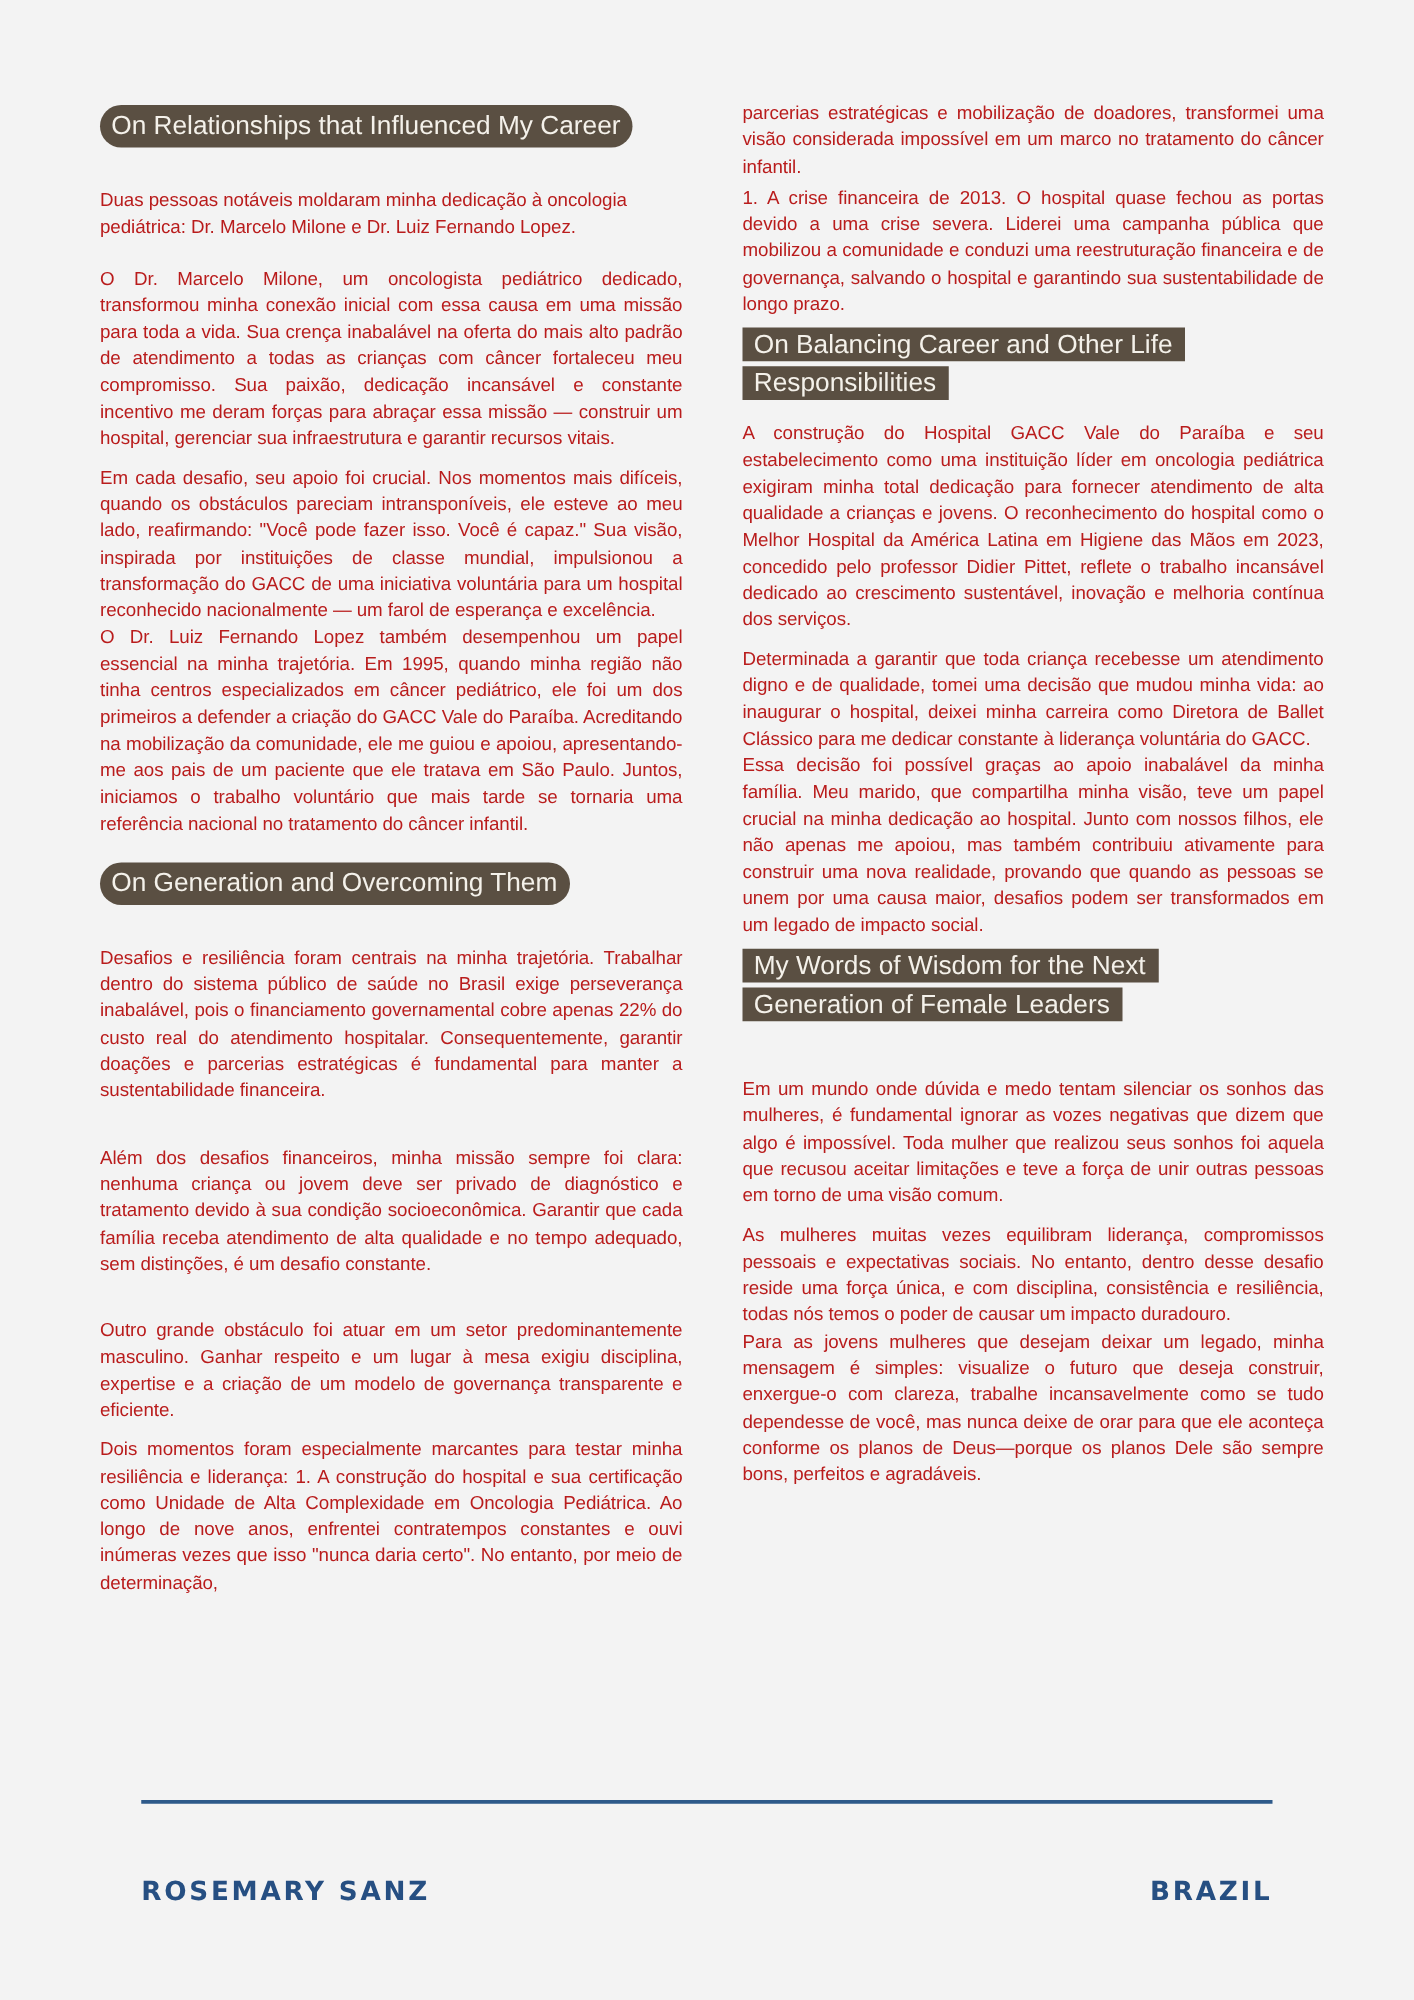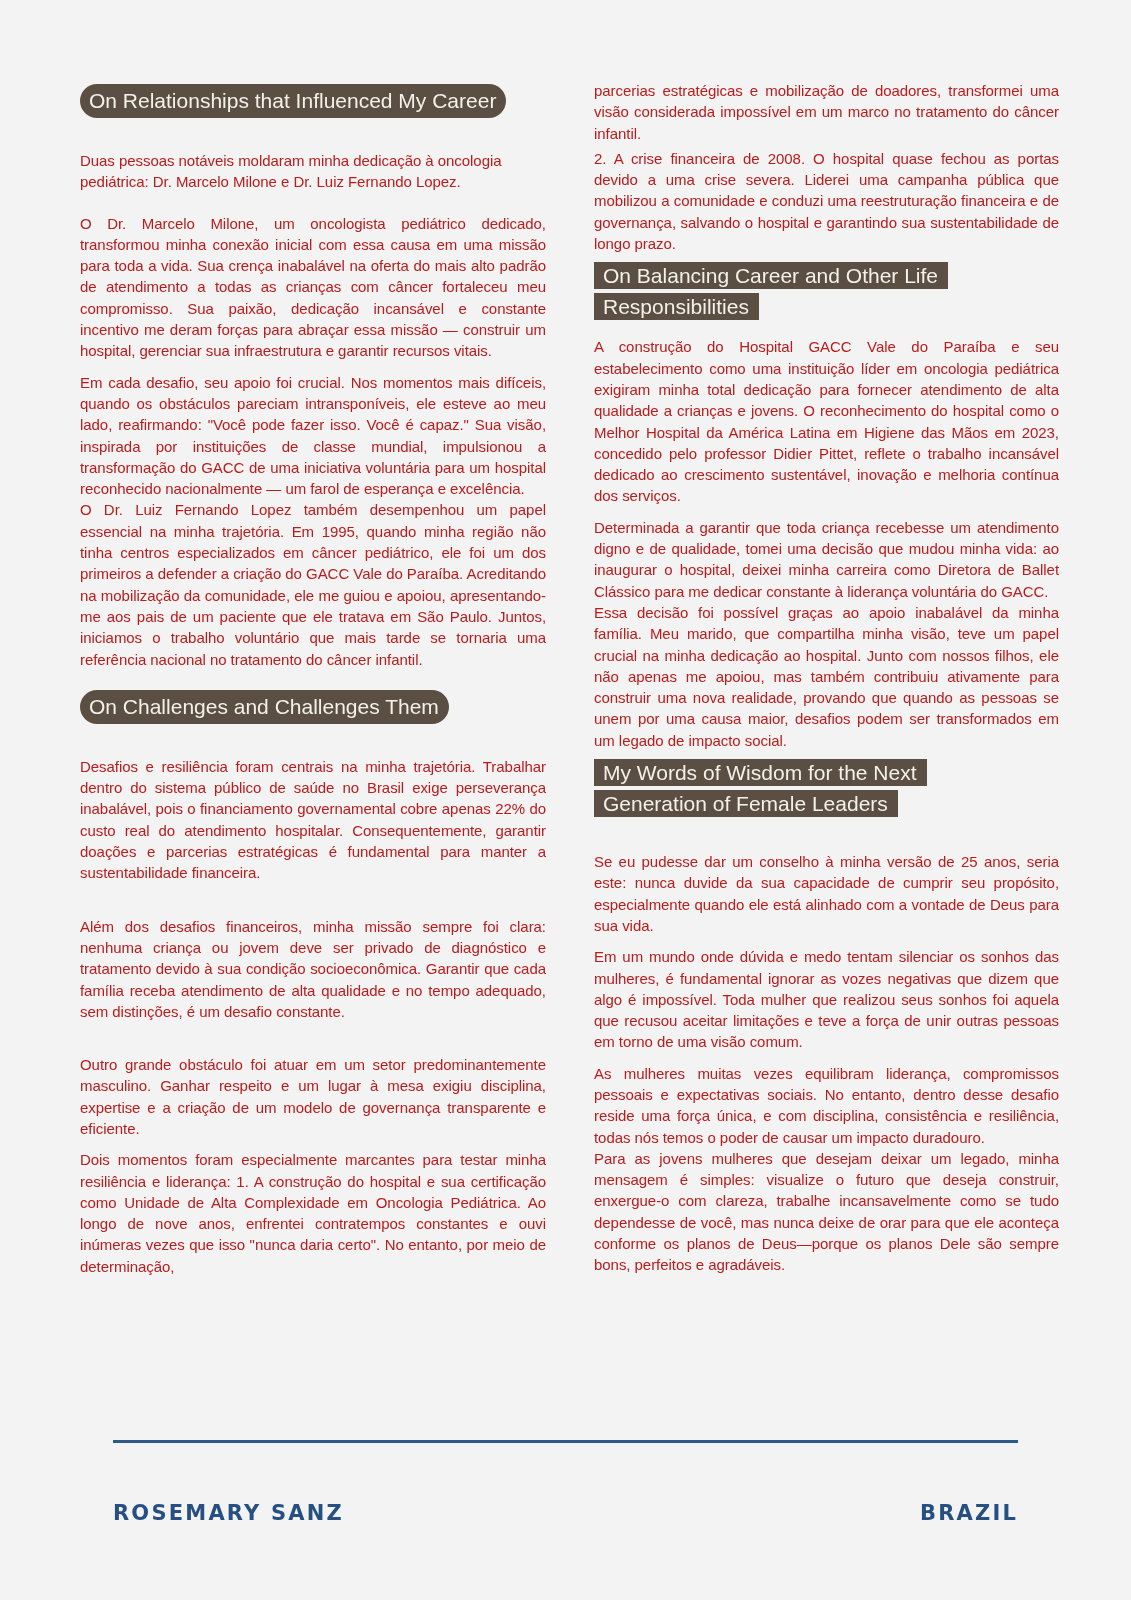--- a/index.html
+++ b/index.html
@@ -94,48 +94,47 @@
     <h2 class="heading single"><span>On Relationships that Influenced My Career</span></h2>
     <div class="gap-l"></div>
     <p style="text-align:left;">Duas pessoas notáveis moldaram minha dedicação à oncologia pediátrica: Dr. Marcelo Milone e Dr. Luiz Fernando Lopez.</p>
     <div class="gap-m"></div>
     <p>O Dr. Marcelo Milone, um oncologista pediátrico dedicado, transformou minha conexão inicial com essa causa em uma missão para toda a vida. Sua crença inabalável na oferta do mais alto padrão de atendimento a todas as crianças com câncer fortaleceu meu compromisso. Sua paixão, dedicação incansável e constante incentivo me deram forças para abraçar essa missão — construir um hospital, gerenciar sua infraestrutura e garantir recursos vitais.</p>
     <div class="gap-s"></div>
     <p>Em cada desafio, seu apoio foi crucial. Nos momentos mais difíceis, quando os obstáculos pareciam intransponíveis, ele esteve ao meu lado, reafirmando: "Você pode fazer isso. Você é capaz." Sua visão, inspirada por instituições de classe mundial, impulsionou a transformação do GACC de uma iniciativa voluntária para um hospital reconhecido nacionalmente — um farol de esperança e excelência.</p>
     <p>O Dr. Luiz Fernando Lopez também desempenhou um papel essencial na minha trajetória. Em 1995, quando minha região não tinha centros especializados em câncer pediátrico, ele foi um dos primeiros a defender a criação do GACC Vale do Paraíba. Acreditando na mobilização da comunidade, ele me guiou e apoiou, apresentando-me aos pais de um paciente que ele tratava em São Paulo. Juntos, iniciamos o trabalho voluntário que mais tarde se tornaria uma referência nacional no tratamento do câncer infantil.</p>
     <div class="gap-m"></div>
 
-    <h2 class="heading single"><span>On Challenges and Challenges Them</span></h2>
+    <h2 class="heading single"><span>On Generation and Overcoming Them</span></h2>
     <div class="gap-l"></div>
     <p>Desafios e resiliência foram centrais na minha trajetória. Trabalhar dentro do sistema público de saúde no Brasil exige perseverança inabalável, pois o financiamento governamental cobre apenas 22% do custo real do atendimento hospitalar. Consequentemente, garantir doações e parcerias estratégicas é fundamental para manter a sustentabilidade financeira.</p>
     <div class="gap-l"></div>
     <p>Além dos desafios financeiros, minha missão sempre foi clara: nenhuma criança ou jovem deve ser privado de diagnóstico e tratamento devido à sua condição socioeconômica. Garantir que cada família receba atendimento de alta qualidade e no tempo adequado, sem distinções, é um desafio constante.</p>
     <div class="gap-l"></div>
     <p>Outro grande obstáculo foi atuar em um setor predominantemente masculino. Ganhar respeito e um lugar à mesa exigiu disciplina, expertise e a criação de um modelo de governança transparente e eficiente.</p>
     <div class="gap-s"></div>
     <p>Dois momentos foram especialmente marcantes para testar minha resiliência e liderança: 1. A construção do hospital e sua certificação como Unidade de Alta Complexidade em Oncologia Pediátrica. Ao longo de nove anos, enfrentei contratempos constantes e ouvi inúmeras vezes que isso "nunca daria certo". No entanto, por meio de determinação,</p>
   </div>
 
   <div class="col col-right">
     <p>parcerias estratégicas e mobilização de doadores, transformei uma visão considerada impossível em um marco no tratamento do câncer infantil.</p>
     <div style="height:4px"></div>
-    <p>2. A crise financeira de 2008. O hospital quase fechou as portas devido a uma crise severa. Liderei uma campanha pública que mobilizou a comunidade e conduzi uma reestruturação financeira e de governança, salvando o hospital e garantindo sua sustentabilidade de longo prazo.</p>
+    <p>1. A crise financeira de 2013. O hospital quase fechou as portas devido a uma crise severa. Liderei uma campanha pública que mobilizou a comunidade e conduzi uma reestruturação financeira e de governança, salvando o hospital e garantindo sua sustentabilidade de longo prazo.</p>
     <div style="height:6px"></div>
 
     <h2 class="heading" style="max-width:380px;"><span>On Balancing Career and Other Life Responsibilities</span></h2>
     <div style="height:14px"></div>
     <p>A construção do Hospital GACC Vale do Paraíba e seu estabelecimento como uma instituição líder em oncologia pediátrica exigiram minha total dedicação para fornecer atendimento de alta qualidade a crianças e jovens. O reconhecimento do hospital como o Melhor Hospital da América Latina em Higiene das Mãos em 2023, concedido pelo professor Didier Pittet, reflete o trabalho incansável dedicado ao crescimento sustentável, inovação e melhoria contínua dos serviços.</p>
     <div class="gap-s"></div>
     <p>Determinada a garantir que toda criança recebesse um atendimento digno e de qualidade, tomei uma decisão que mudou minha vida: ao inaugurar o hospital, deixei minha carreira como Diretora de Ballet Clássico para me dedicar constante à liderança voluntária do GACC.</p>
     <p>Essa decisão foi possível graças ao apoio inabalável da minha família. Meu marido, que compartilha minha visão, teve um papel crucial na minha dedicação ao hospital. Junto com nossos filhos, ele não apenas me apoiou, mas também contribuiu ativamente para construir uma nova realidade, provando que quando as pessoas se unem por uma causa maior, desafios podem ser transformados em um legado de impacto social.</p>
     <div style="height:6px"></div>
 
     <h2 class="heading" style="max-width:370px;"><span>My Words of Wisdom for the Next Generation of Female Leaders</span></h2>
     <div class="gap-l"></div>
-    <p>Se eu pudesse dar um conselho à minha versão de 25 anos, seria este: nunca duvide da sua capacidade de cumprir seu propósito, especialmente quando ele está alinhado com a vontade de Deus para sua vida.</p>
     <div class="gap-s"></div>
     <p>Em um mundo onde dúvida e medo tentam silenciar os sonhos das mulheres, é fundamental ignorar as vozes negativas que dizem que algo é impossível. Toda mulher que realizou seus sonhos foi aquela que recusou aceitar limitações e teve a força de unir outras pessoas em torno de uma visão comum.</p>
     <div class="gap-s"></div>
     <p>As mulheres muitas vezes equilibram liderança, compromissos pessoais e expectativas sociais. No entanto, dentro desse desafio reside uma força única, e com disciplina, consistência e resiliência, todas nós temos o poder de causar um impacto duradouro.</p>
     <p>Para as jovens mulheres que desejam deixar um legado, minha mensagem é simples: visualize o futuro que deseja construir, enxergue-o com clareza, trabalhe incansavelmente como se tudo dependesse de você, mas nunca deixe de orar para que ele aconteça conforme os planos de Deus—porque os planos Dele são sempre bons, perfeitos e agradáveis.</p>
   </div>
 
   <div class="footer-rule"></div>
   <div class="footer-name">ROSEMARY SANZ</div>
   <div class="footer-country">BRAZIL</div>

